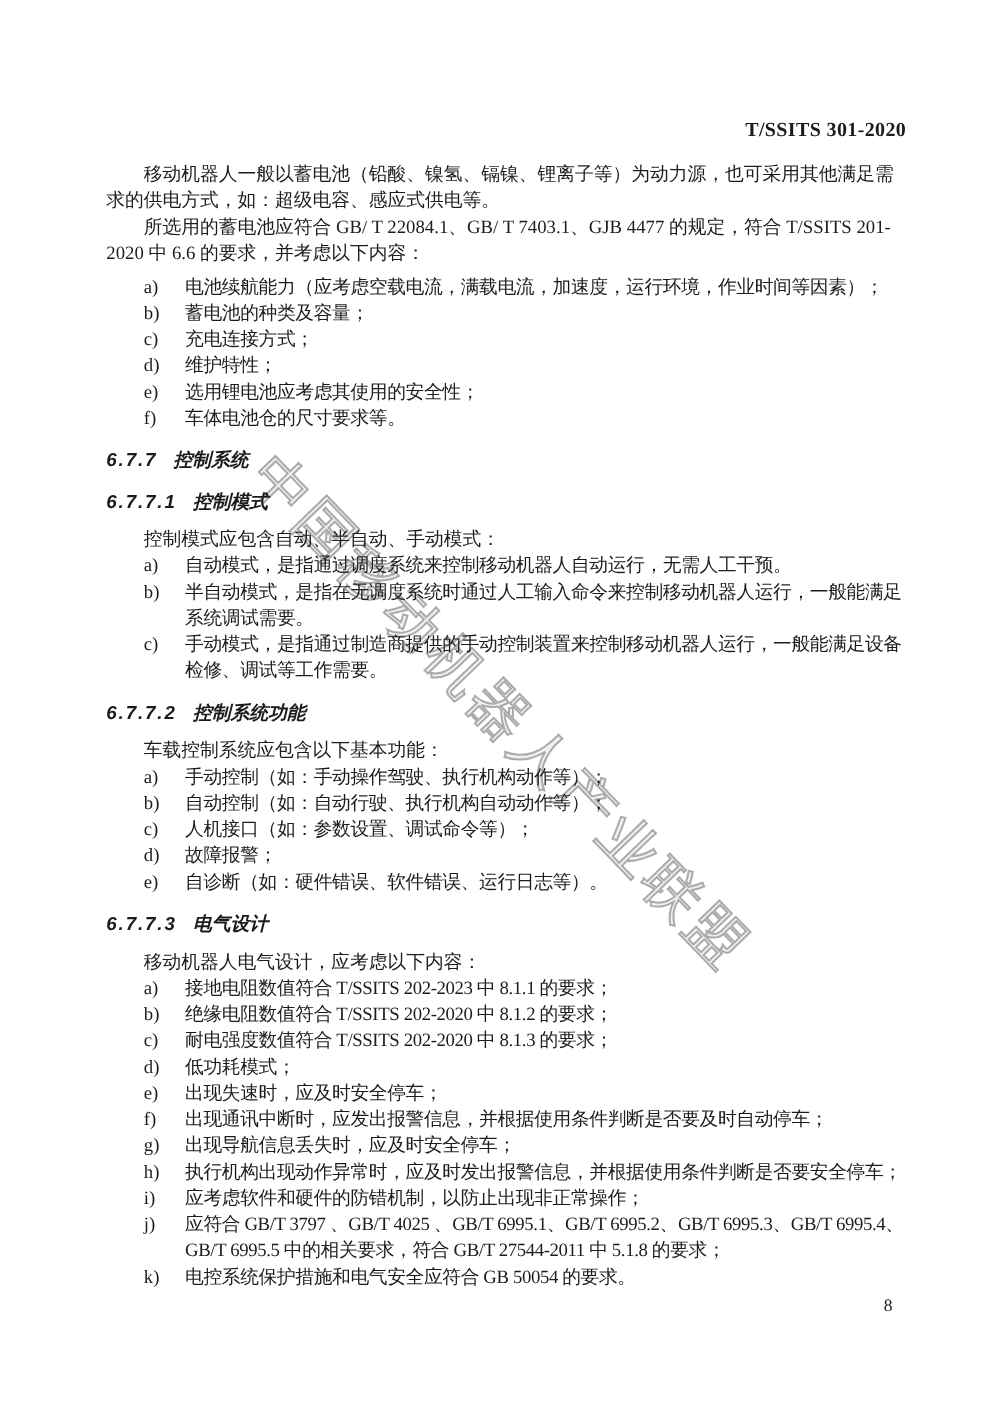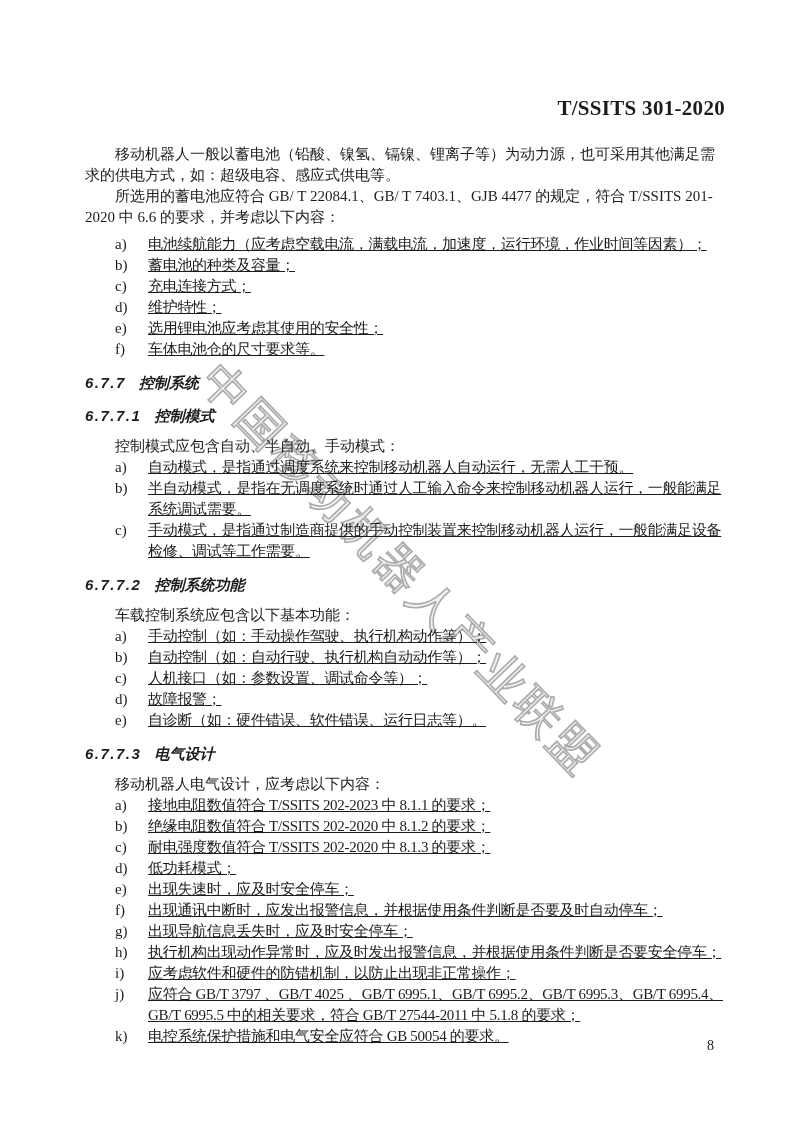--- a/index.html
+++ b/index.html
@@ -33,40 +33,40 @@
     font-family: "Liberation Serif", "DejaVu Serif", serif;
     z-index: 1;
     pointer-events: none;
   }
 
   
   .header {
     position: absolute;
     top: 96px; left: 85px; right: 75px;
     text-align: right;
-    font-size: 21px;
+    font-size: 16px;
     font-weight: 700;
     letter-spacing: 0.3px;
     z-index: 2;
   }
 
   
   .content {
     position: absolute;
-    top: 144px; left: 85px; right: 72px;
+    top: 130px; left: 85px; right: 72px;
     font-size: 15px;
     line-height: 21px;
     z-index: 2;
   }
   .para { margin: 0; text-indent: 2em; }
   .list { margin: 0; }
   .list.first { margin-top: 6px; }
   .li { display: flex; }
   .li .lbl { flex: 0 0 33px; margin-left: 30px; }
-  .li .txt { flex: 1; letter-spacing: -0.3px; text-decoration: underline; }
+  .li .txt { flex: 1; letter-spacing: -0.3px; }
   .h {
     font-family: "Liberation Sans", "DejaVu Sans", sans-serif;
     font-size: 15px;
     font-weight: 700;
     margin: 12px 0 10px 0;
     line-height: 21px;
     font-style: italic;
   }
   .h .h-num { letter-spacing: 1.5px; margin-right: 13px; }
 

